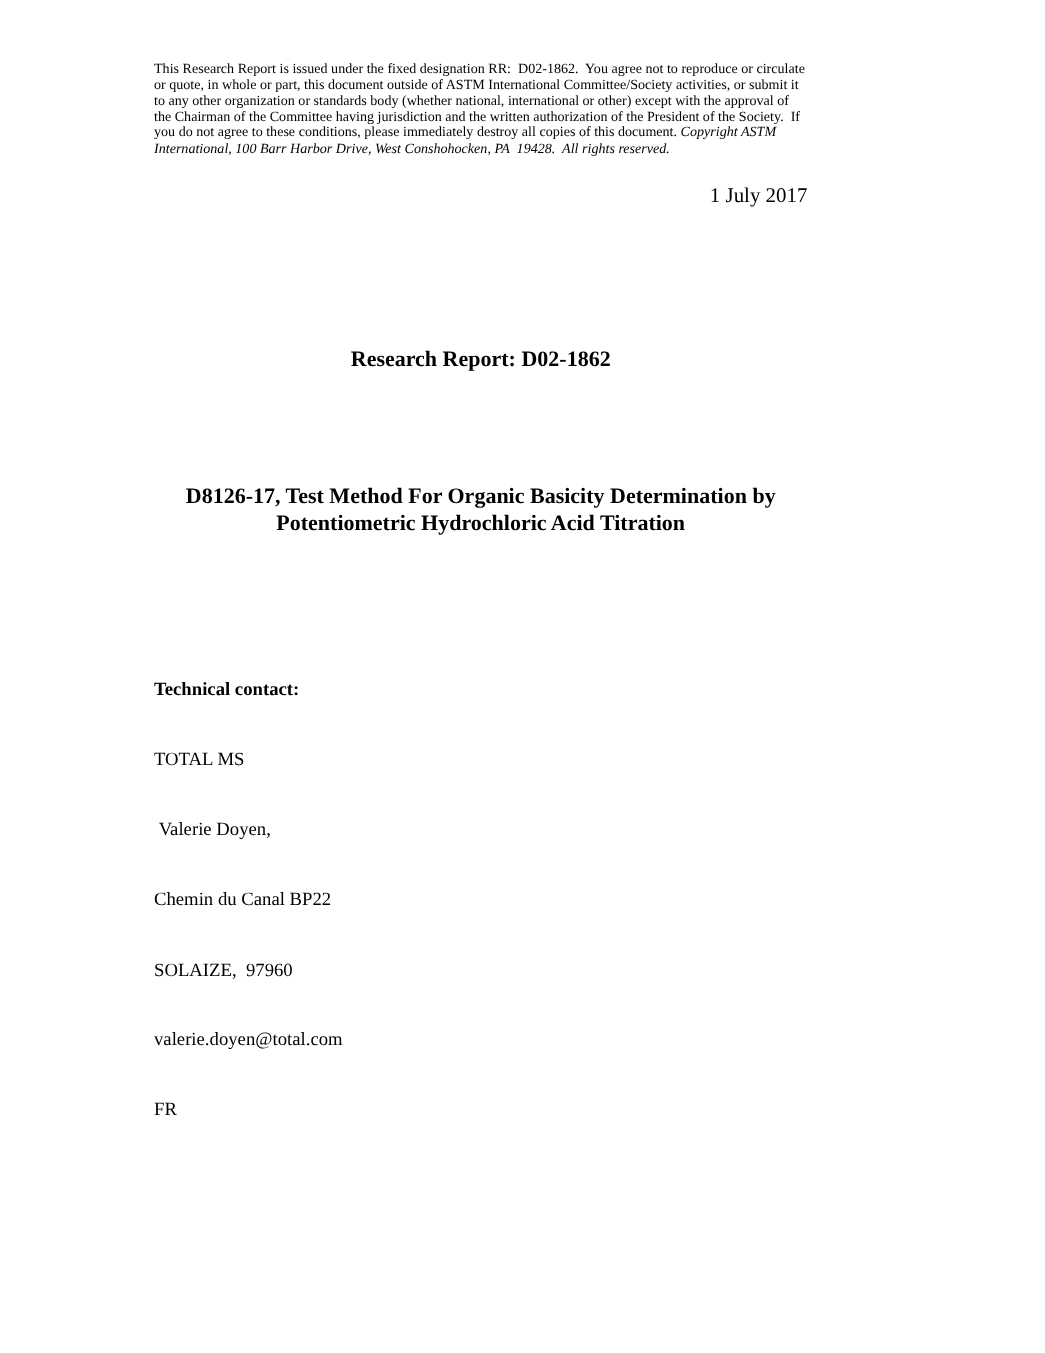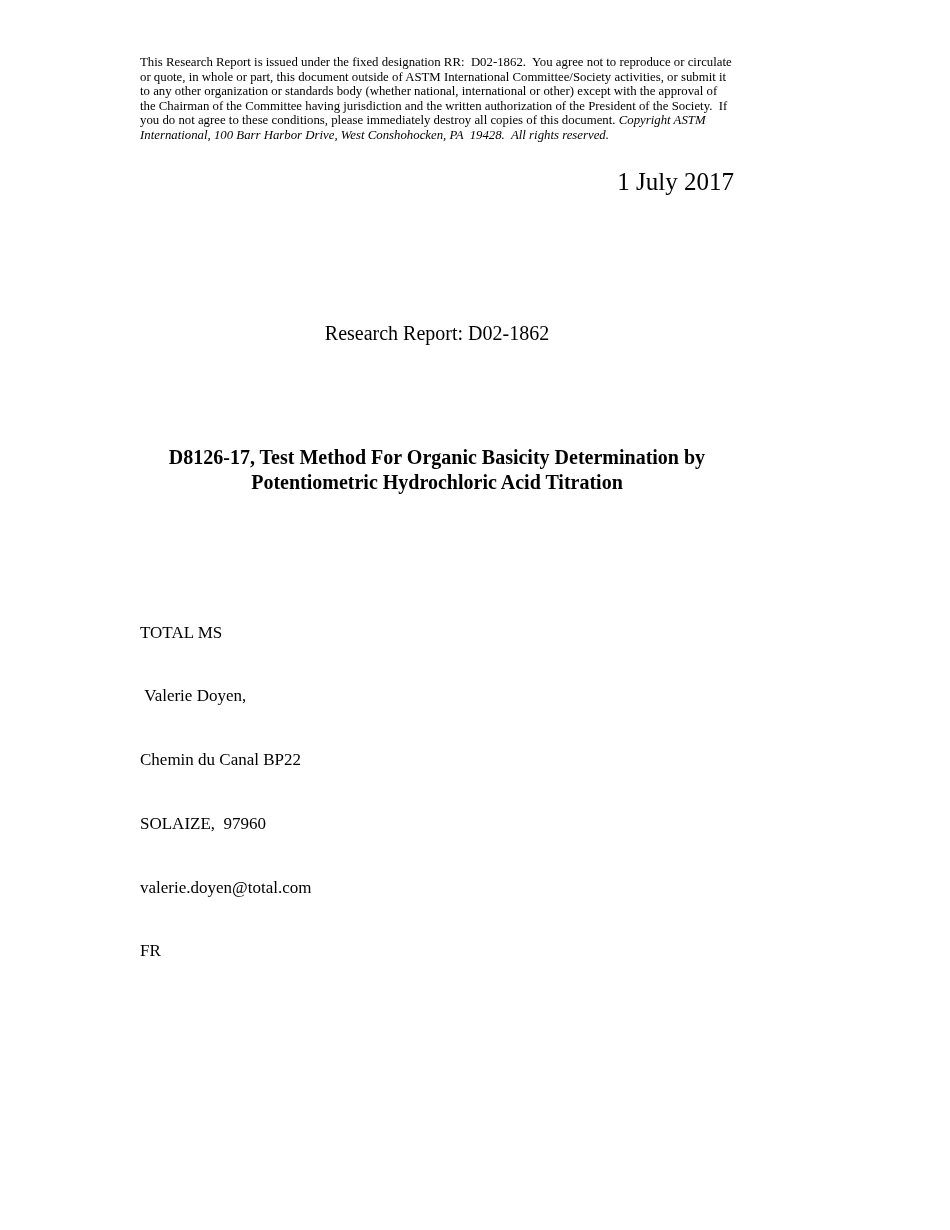--- a/index.html
+++ b/index.html
@@ -27,33 +27,33 @@
     line-height: 1.14;
     text-align: left;
     white-space: pre-wrap;
   }
   .header-notice .copyright {
     font-style: italic;
   }
   .date-line {
     margin-top: 26px;
     text-align: right;
-    font-size: 25px;
+    font-size: 19px;
   }
   .committee-heading {
     margin-top: 99px;
     text-align: center;
     font-weight: bold;
     font-size: 20px;
     line-height: 1.22;
   }
   .report-number {
     margin-top: 126px;
     text-align: center;
-    font-weight: normal;
+    font-weight: bold;
     font-size: 20px;
   }
   .report-title {
     margin-top: 100px;
     text-align: center;
     font-weight: bold;
     font-size: 20px;
     line-height: 1.24;
   }
   .contact-block {
@@ -78,20 +78,21 @@
 
 
   <div class="report-number">Research Report: D02-1862</div>
 
   <div class="report-title">
     <div>D8126-17, Test Method For Organic Basicity Determination by</div>
     <div>Potentiometric Hydrochloric Acid Titration</div>
   </div>
 
   <div class="contact-block">
+    <div class="contact-label">Technical contact:</div>
     <div>TOTAL MS</div>
     <div> Valerie Doyen,</div>
     <div>Chemin du Canal BP22</div>
     <div>SOLAIZE,  97960</div>
     <div>valerie.doyen@total.com</div>
     <div>FR</div>
   </div>
 
 </div>
 

